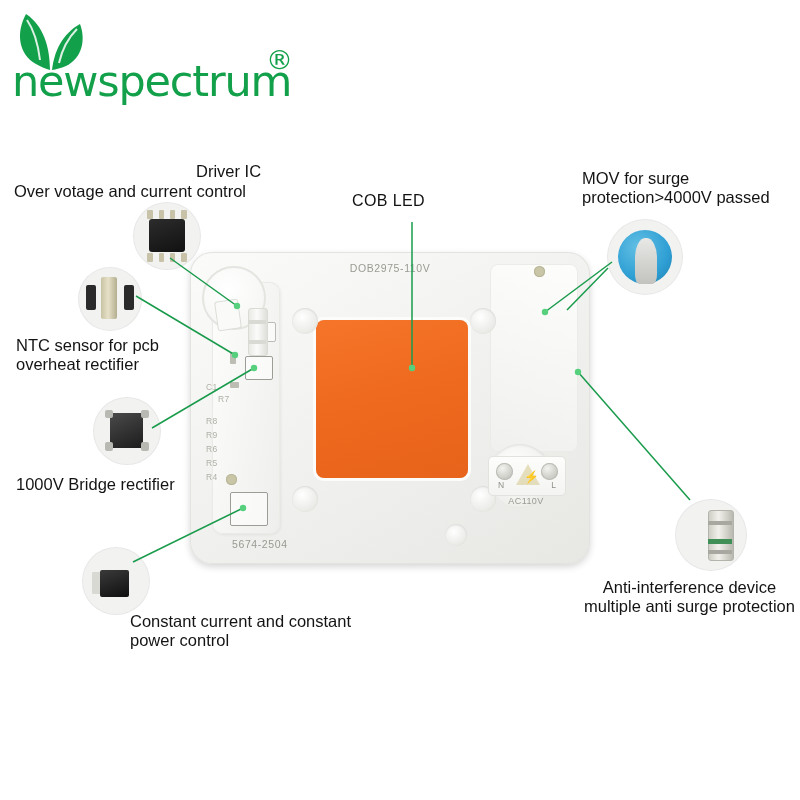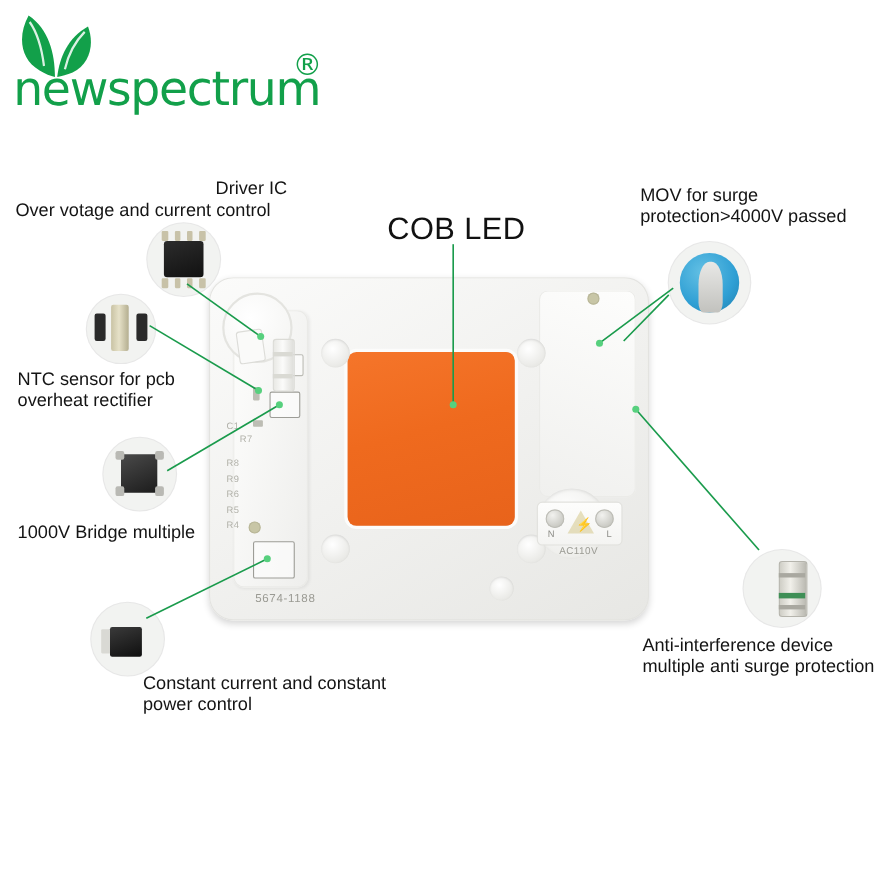--- a/index.html
+++ b/index.html
@@ -57,21 +57,21 @@
     line-height: 19px;
     color: #141414;
     white-space: pre-line;
     font-family: "Liberation Sans", sans-serif;
   }
 
   #title-cob {
     position: absolute;
     left: 352px;
     top: 192px;
-    font-size: 28px;
+    font-size: 16px;
     color: #111;
     letter-spacing: 0.4px;
   }
 
   
   .callout {
     position: absolute;
     border-radius: 50%;
     overflow: hidden;
     background: #f2f3f1;
@@ -373,29 +373,29 @@
   <div class="wordmark">newspectrum</div>
   <div class="reg">®</div>
 </div>
 
 <div class="annot" style="left:196px; top:162px;">Driver IC</div>
 <div class="annot" style="left:14px; top:182px;">Over votage and current control</div>
 
 <div class="annot" style="left:16px; top:336px;">NTC sensor for pcb
 overheat rectifier</div>
 
-<div class="annot" style="left:16px; top:475px;">1000V Bridge multiple</div>
+<div class="annot" style="left:16px; top:475px;">1000V Bridge rectifier</div>
 
 <div class="annot" style="left:130px; top:612px;">Constant current and constant
 power control</div>
 
 <div class="annot" style="left:582px; top:169px;">MOV for surge
 protection&gt;4000V passed</div>
 
-<div class="annot" style="left:584px; top:578px;">Anti-interference device
+<div class="annot" style="left:584px; top:578px;text-align:center;">Anti-interference device
 multiple anti surge protection</div>
 
 <div id="title-cob">COB LED</div>
 
 <div class="callout" style="left:134px; top:203px; width:66px; height:66px;">
   <div class="inner">
     <div class="ic-pins-t">
         <i></i>
         <i></i>
         <i></i>
@@ -447,21 +447,22 @@
   <div class="inner">
     <div class="ai-cap"></div>
     <div class="ai-ring" style="top:30%;"></div>
     <div class="ai-band" style="top:56%;"></div>
     <div class="ai-ring" style="top:72%;"></div>
   </div>
 </div>
 
 <div id="board">
 
-  <div class="pcb-code-bot">5674-1188</div>
+  <div class="pcb-code-top">DOB2975-110V</div>
+  <div class="pcb-code-bot">5674-2504</div>
 
   <div class="rail"></div>
   <div class="rpanel"></div>
 
   <div id="cob"></div>
 
   <div class="hole" style="left:102px; top:56px;  width:26px; height:26px;"></div>
   <div class="hole" style="left:280px; top:56px;  width:26px; height:26px;"></div>
   <div class="hole" style="left:102px; top:234px; width:26px; height:26px;"></div>
   <div class="hole" style="left:280px; top:234px; width:26px; height:26px;"></div>

